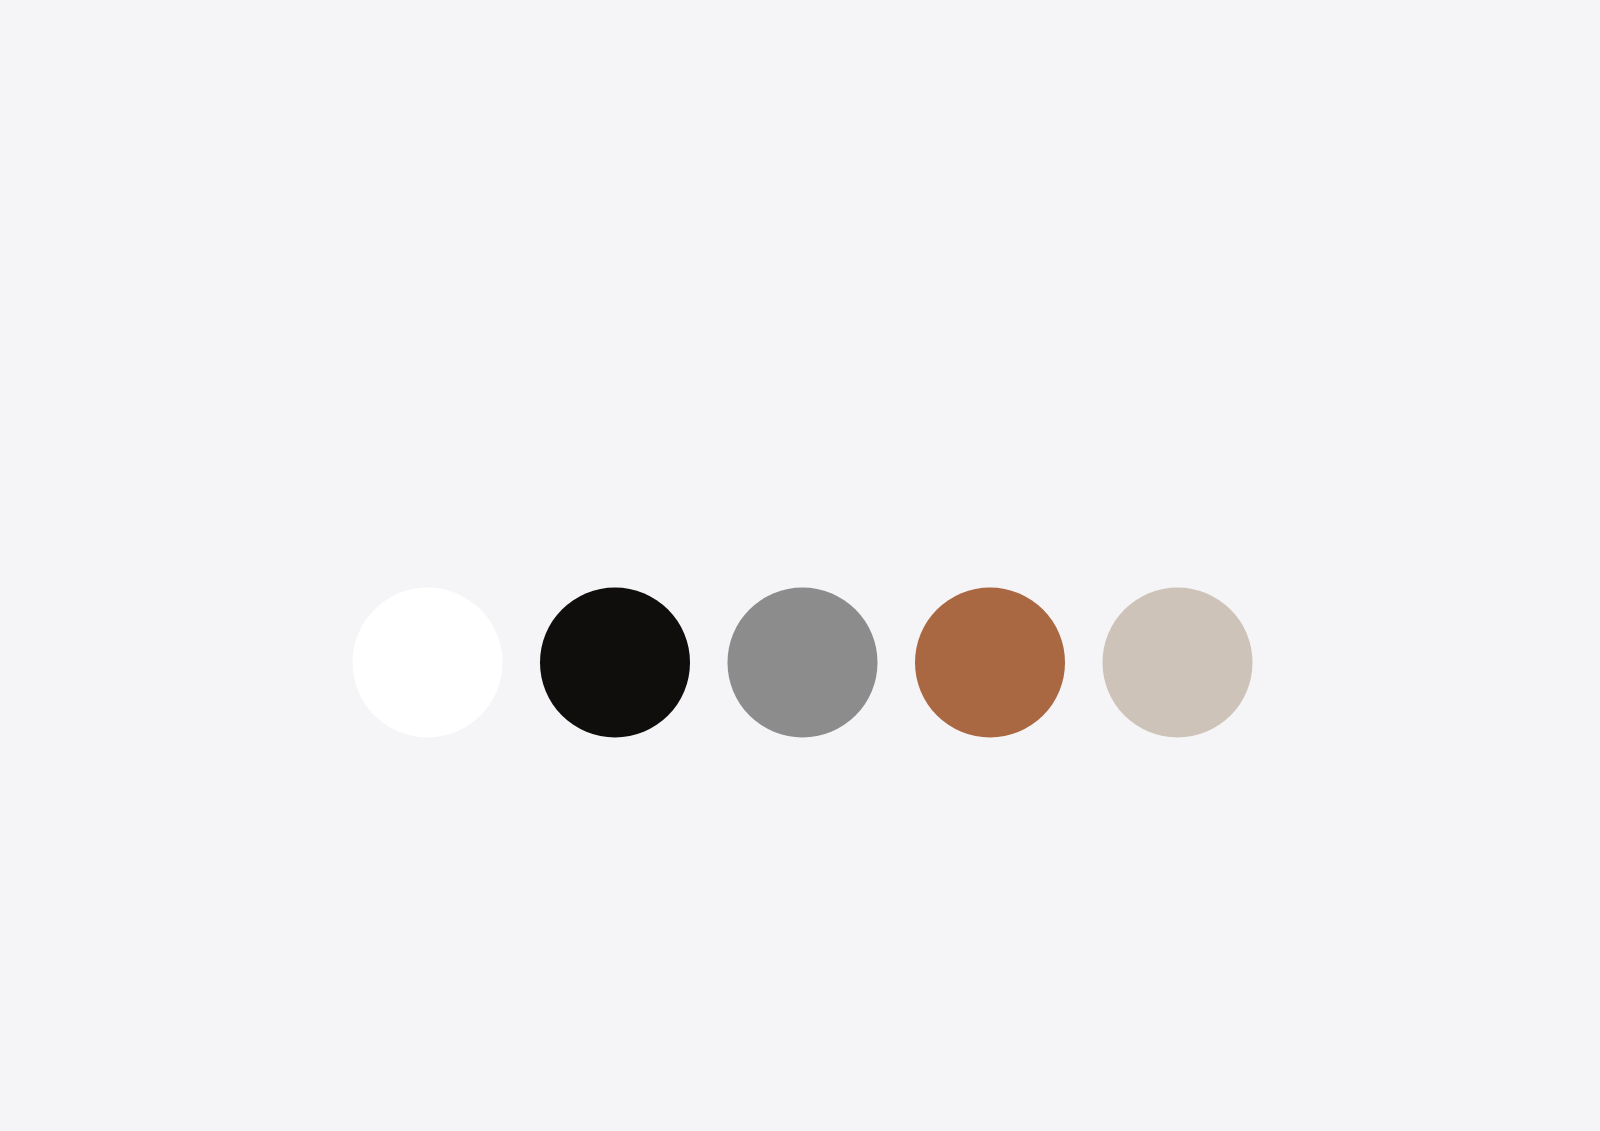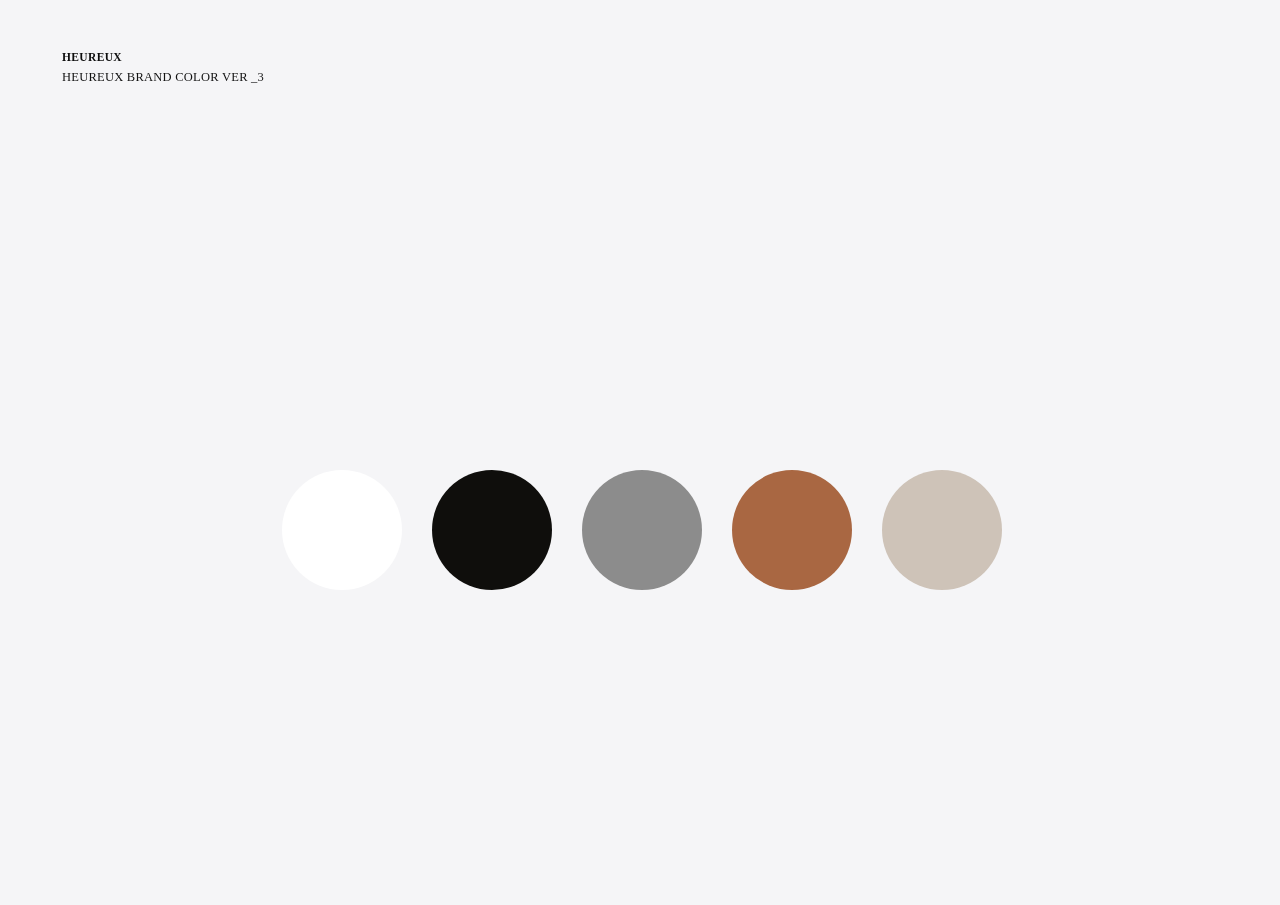--- a/index.html
+++ b/index.html
@@ -67,24 +67,20 @@
     height: 120px;
     border-radius: 50%;
     flex: 0 0 auto;
   }
 </style>
 </head>
 <body>
 
 <div id="canvas" style="background: rgb(245, 245, 247);">
 
-  <div id="header-block">
-    <span id="brand-name">HEUREUX</span>
-    <span id="brand-subtitle">HEUREUX BRAND COLOR VER _3</span>
-  </div>
 
   <div id="swatch-row">
       <div class="swatch" title="#FFFFFF" style="background: rgb(255, 255, 255);"></div>
       <div class="swatch" title="#0F0E0C" style="background: rgb(15, 14, 12);"></div>
       <div class="swatch" title="#8C8C8C" style="background: rgb(140, 140, 140);"></div>
       <div class="swatch" title="#A96742" style="background: rgb(169, 103, 66);"></div>
       <div class="swatch" title="#CEC3B8" style="background: rgb(206, 195, 184);"></div>
     </div>
 
 </div>

